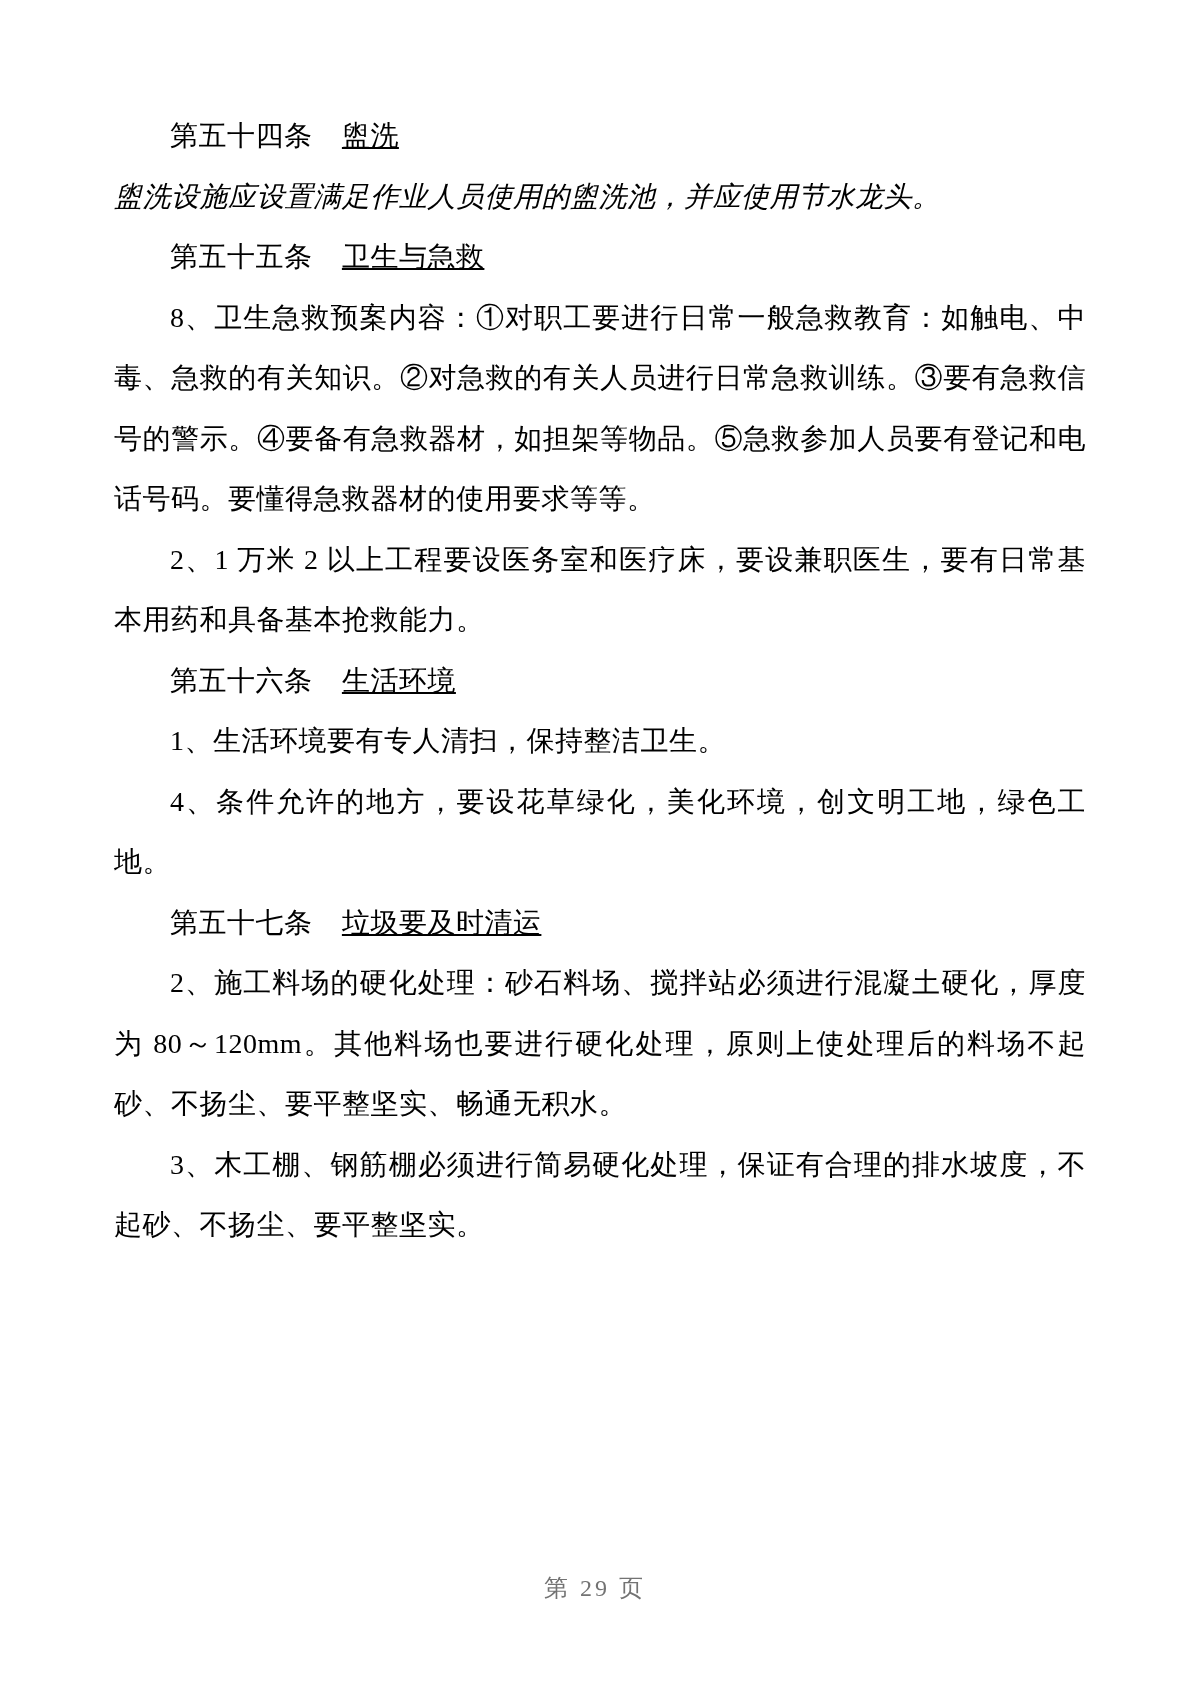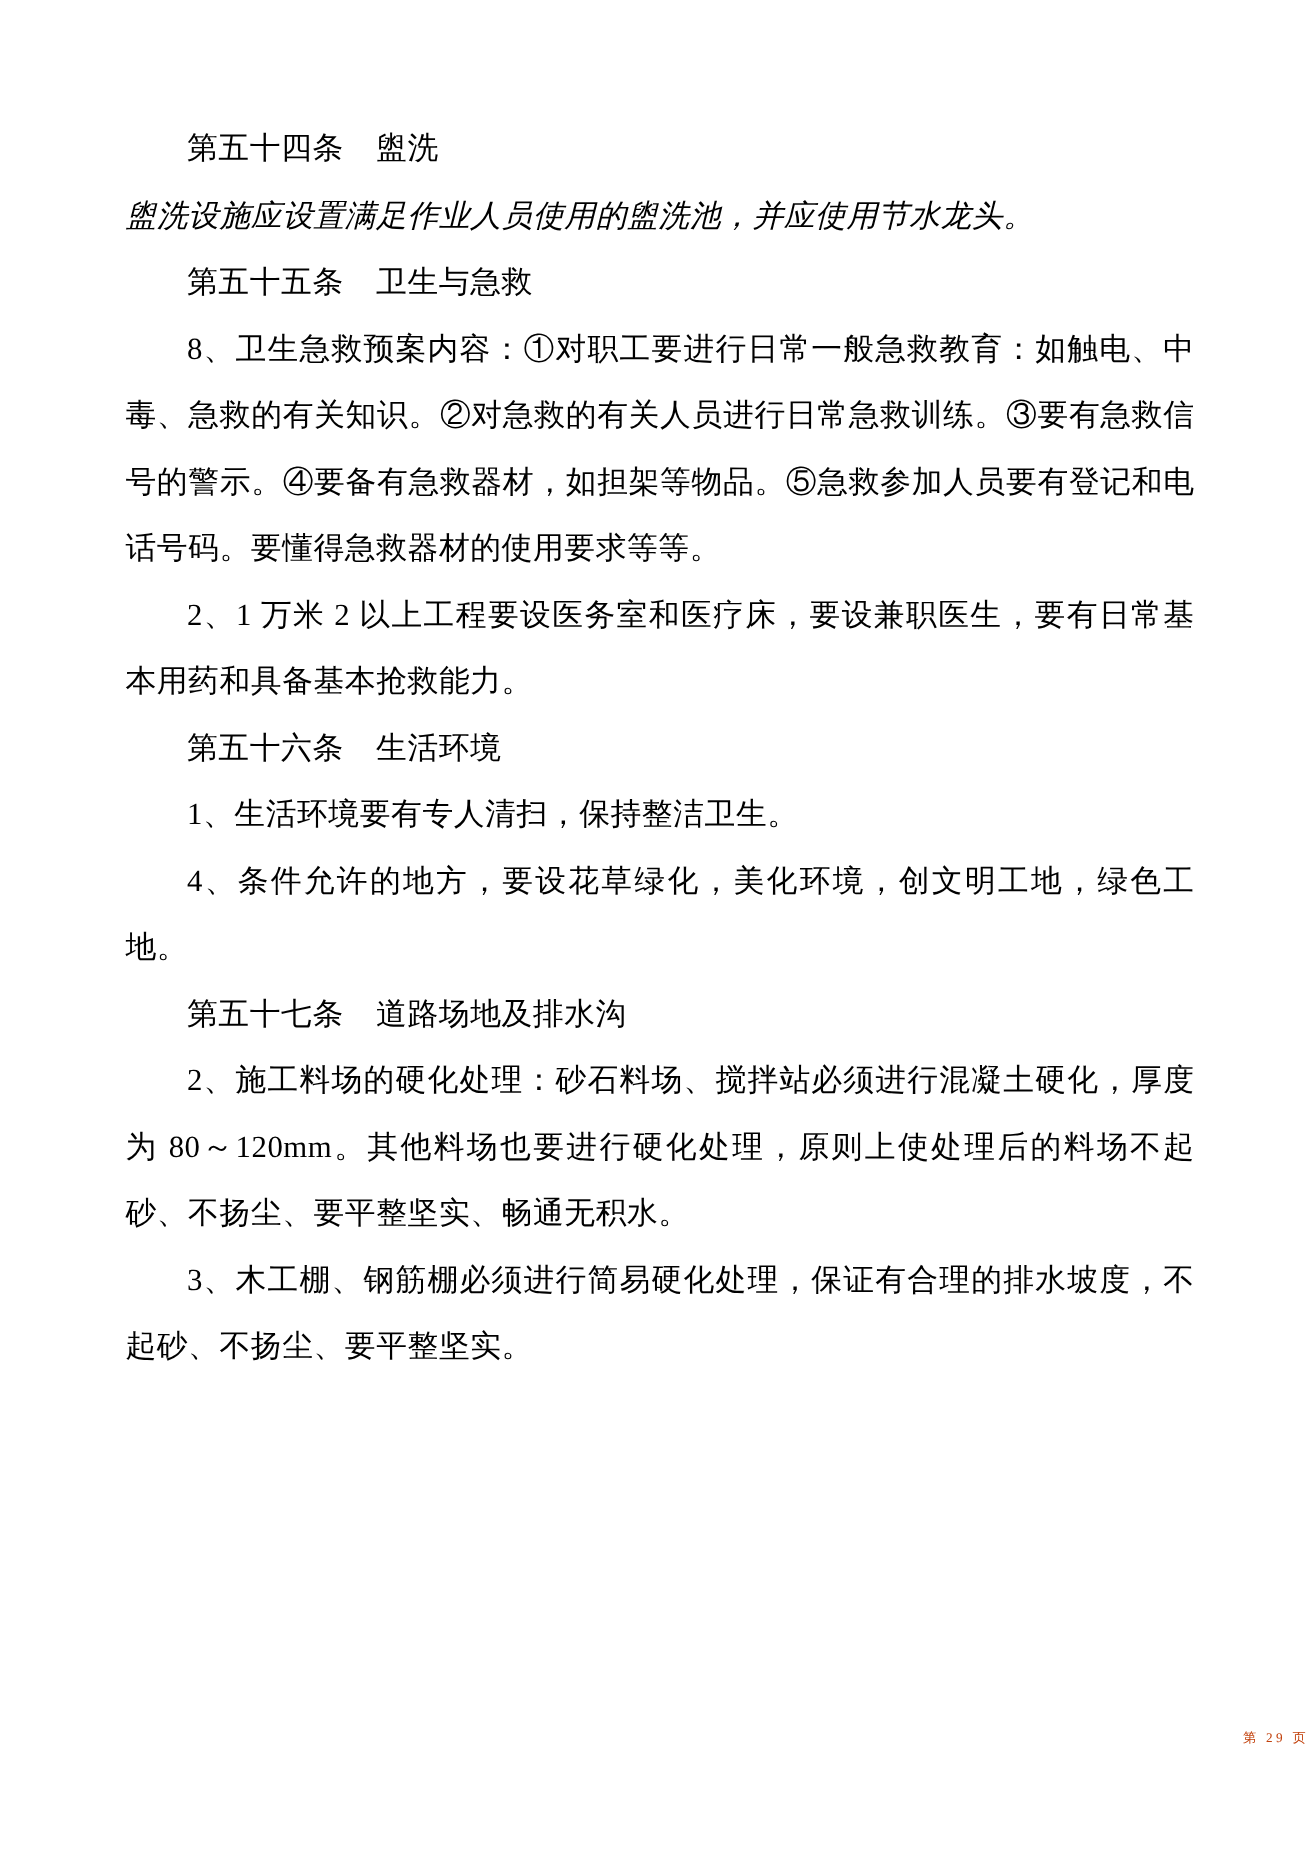--- a/index.html
+++ b/index.html
@@ -34,30 +34,31 @@
     text-indent: 0;
     font-style: italic;
   }
   .heading .num {
     font-weight: normal;
     margin-top: 36px;
   }
   .heading .title {
     margin-left: 1.05em;
     font-weight: normal;
+    text-decoration: underline;
   }
   .footer {
     position: absolute;
     left: 0;
     top: 1572px;
     width: 100%;
-    text-align: right;
-    font-size: 12px;
+    text-align: center;
+    font-size: 24px;
     letter-spacing: 3px;
-    color: #c2410c;
+    color: #737373;
   }
 </style>
 </head>
 <body>
 
 <div class="doc">
 
   <p class="para heading"><span class="num">第五十四条</span><span class="title">盥洗</span></p>
 
   <p class="para noindent">盥洗设施应设置满足作业人员使用的盥洗池，并应使用节水龙头。</p>
@@ -70,21 +71,21 @@
 
 
   <p class="para heading"><span class="num">第五十六条</span><span class="title">生活环境</span></p>
 
   <p class="para">1、生活环境要有专人清扫，保持整洁卫生。</p>
 
 
 
   <p class="para">4、条件允许的地方，要设花草绿化，美化环境，创文明工地，绿色工地。</p>
 
-  <p class="para heading"><span class="num">第五十七条</span><span class="title">道路场地及排水沟</span></p>
+  <p class="para heading"><span class="num">第五十七条</span><span class="title">垃圾要及时清运</span></p>
 
 
   <p class="para">2、施工料场的硬化处理：砂石料场、搅拌站必须进行混凝土硬化，厚度为 80～120mm。其他料场也要进行硬化处理，原则上使处理后的料场不起砂、不扬尘、要平整坚实、畅通无积水。</p>
 
   <p class="para">3、木工棚、钢筋棚必须进行简易硬化处理，保证有合理的排水坡度，不起砂、不扬尘、要平整坚实。</p>
 
 </div>
 
 <div class="footer">第 29 页</div>
 

